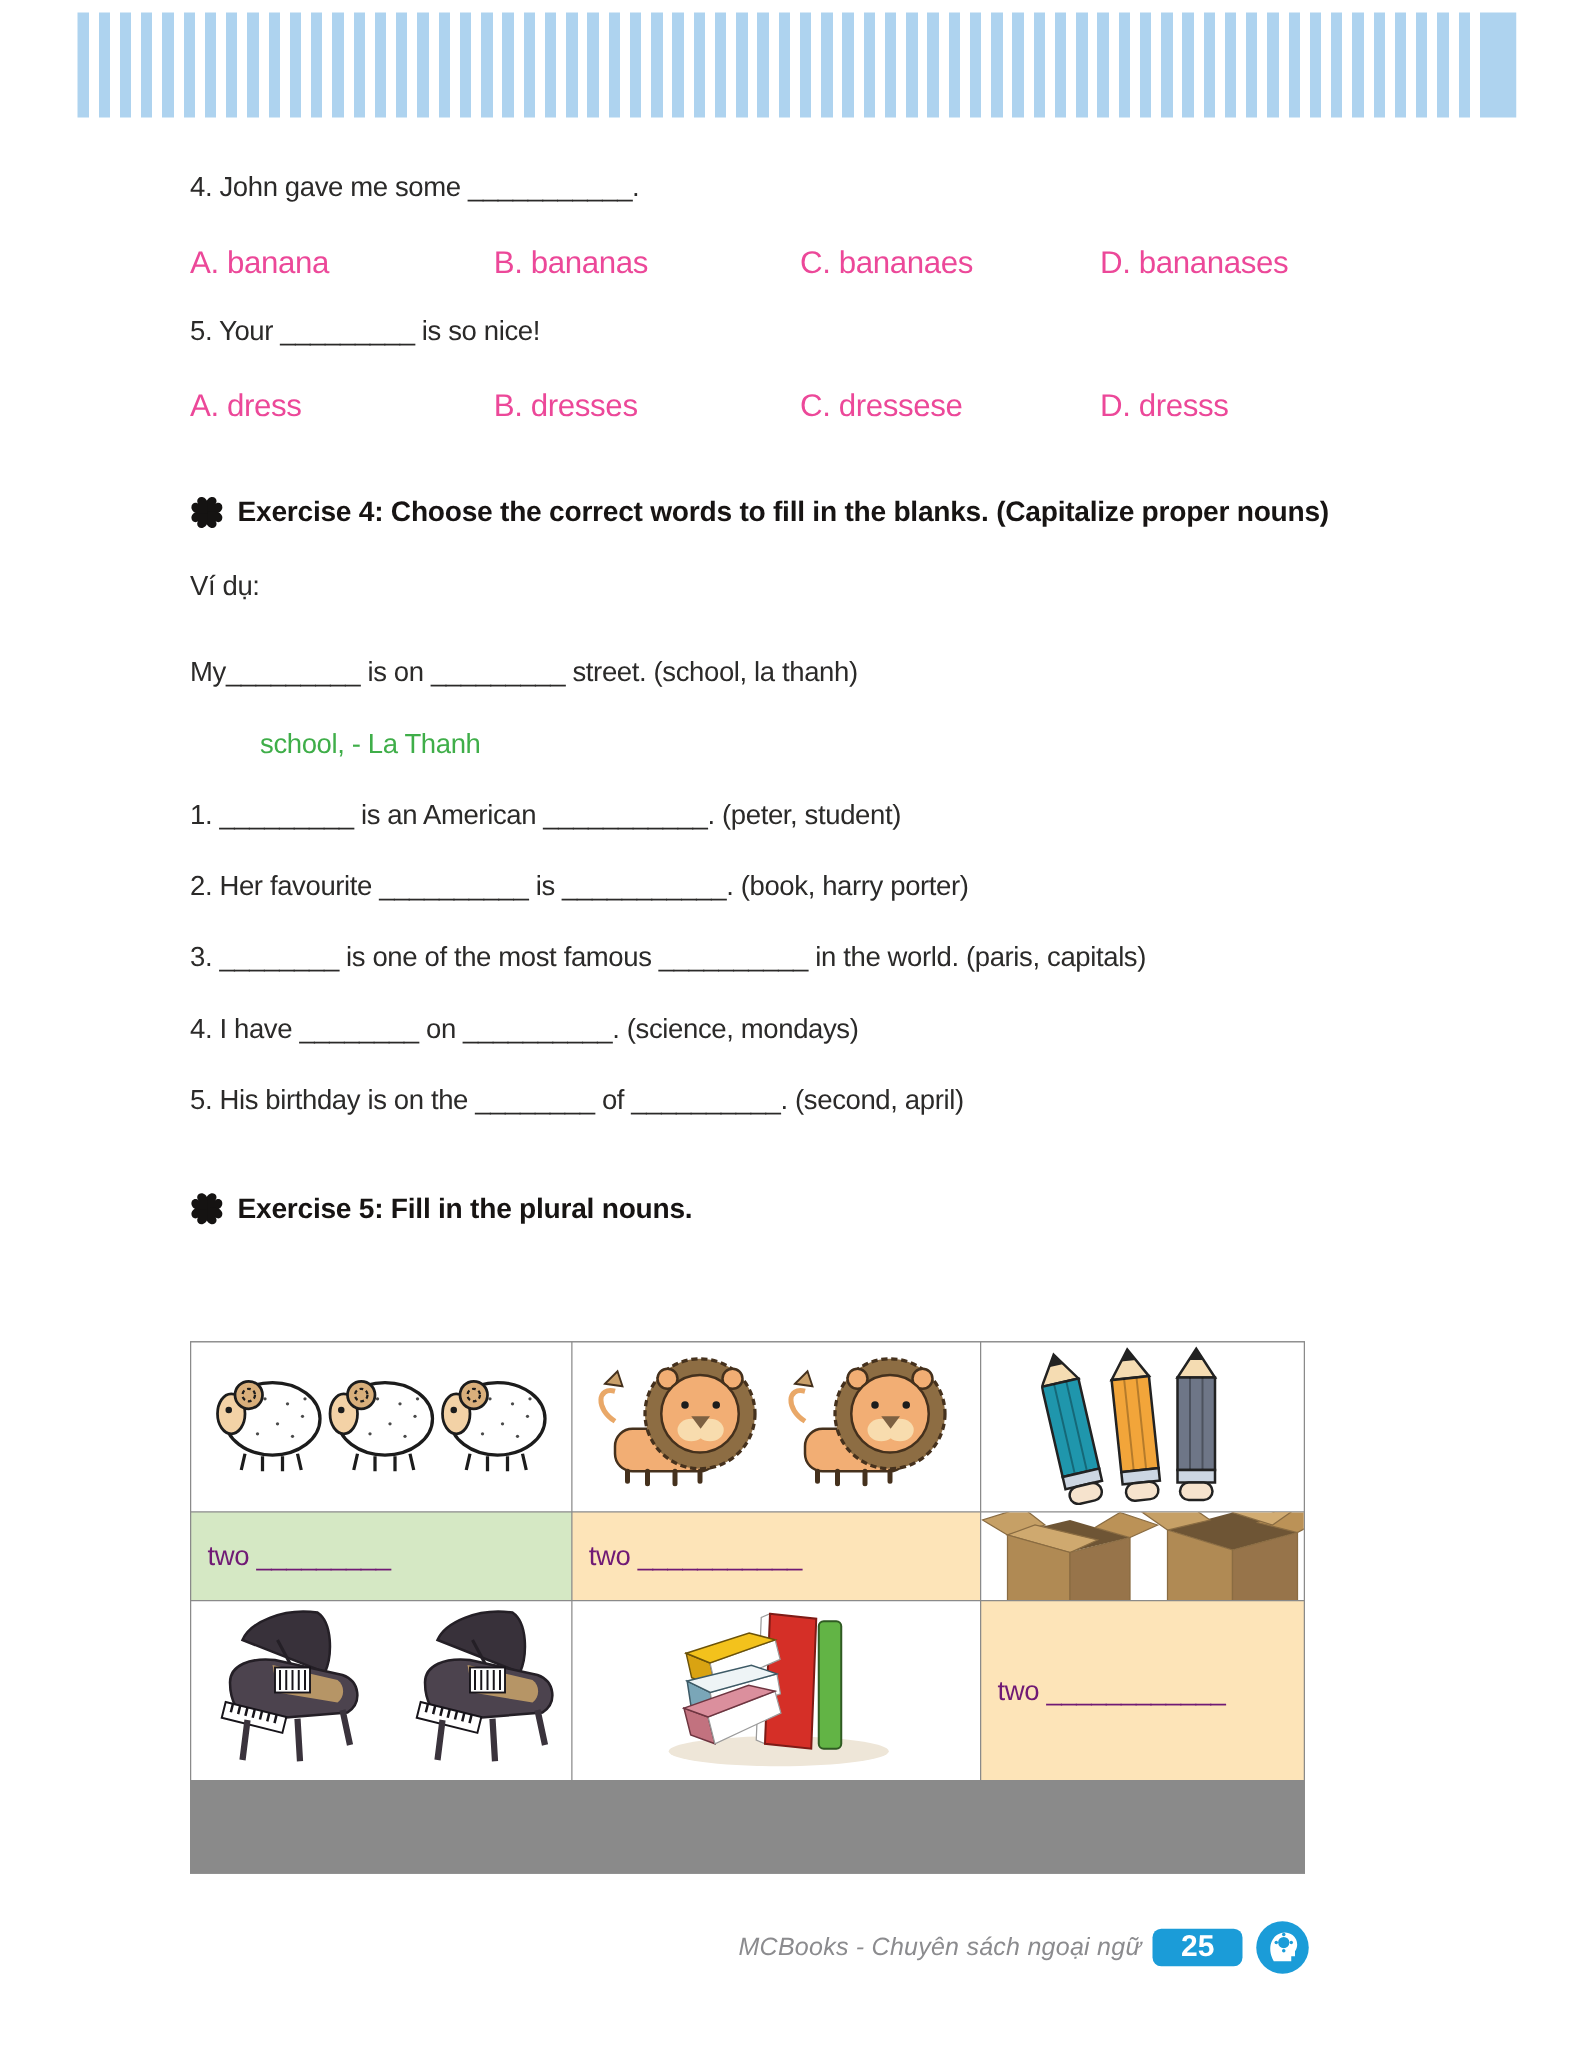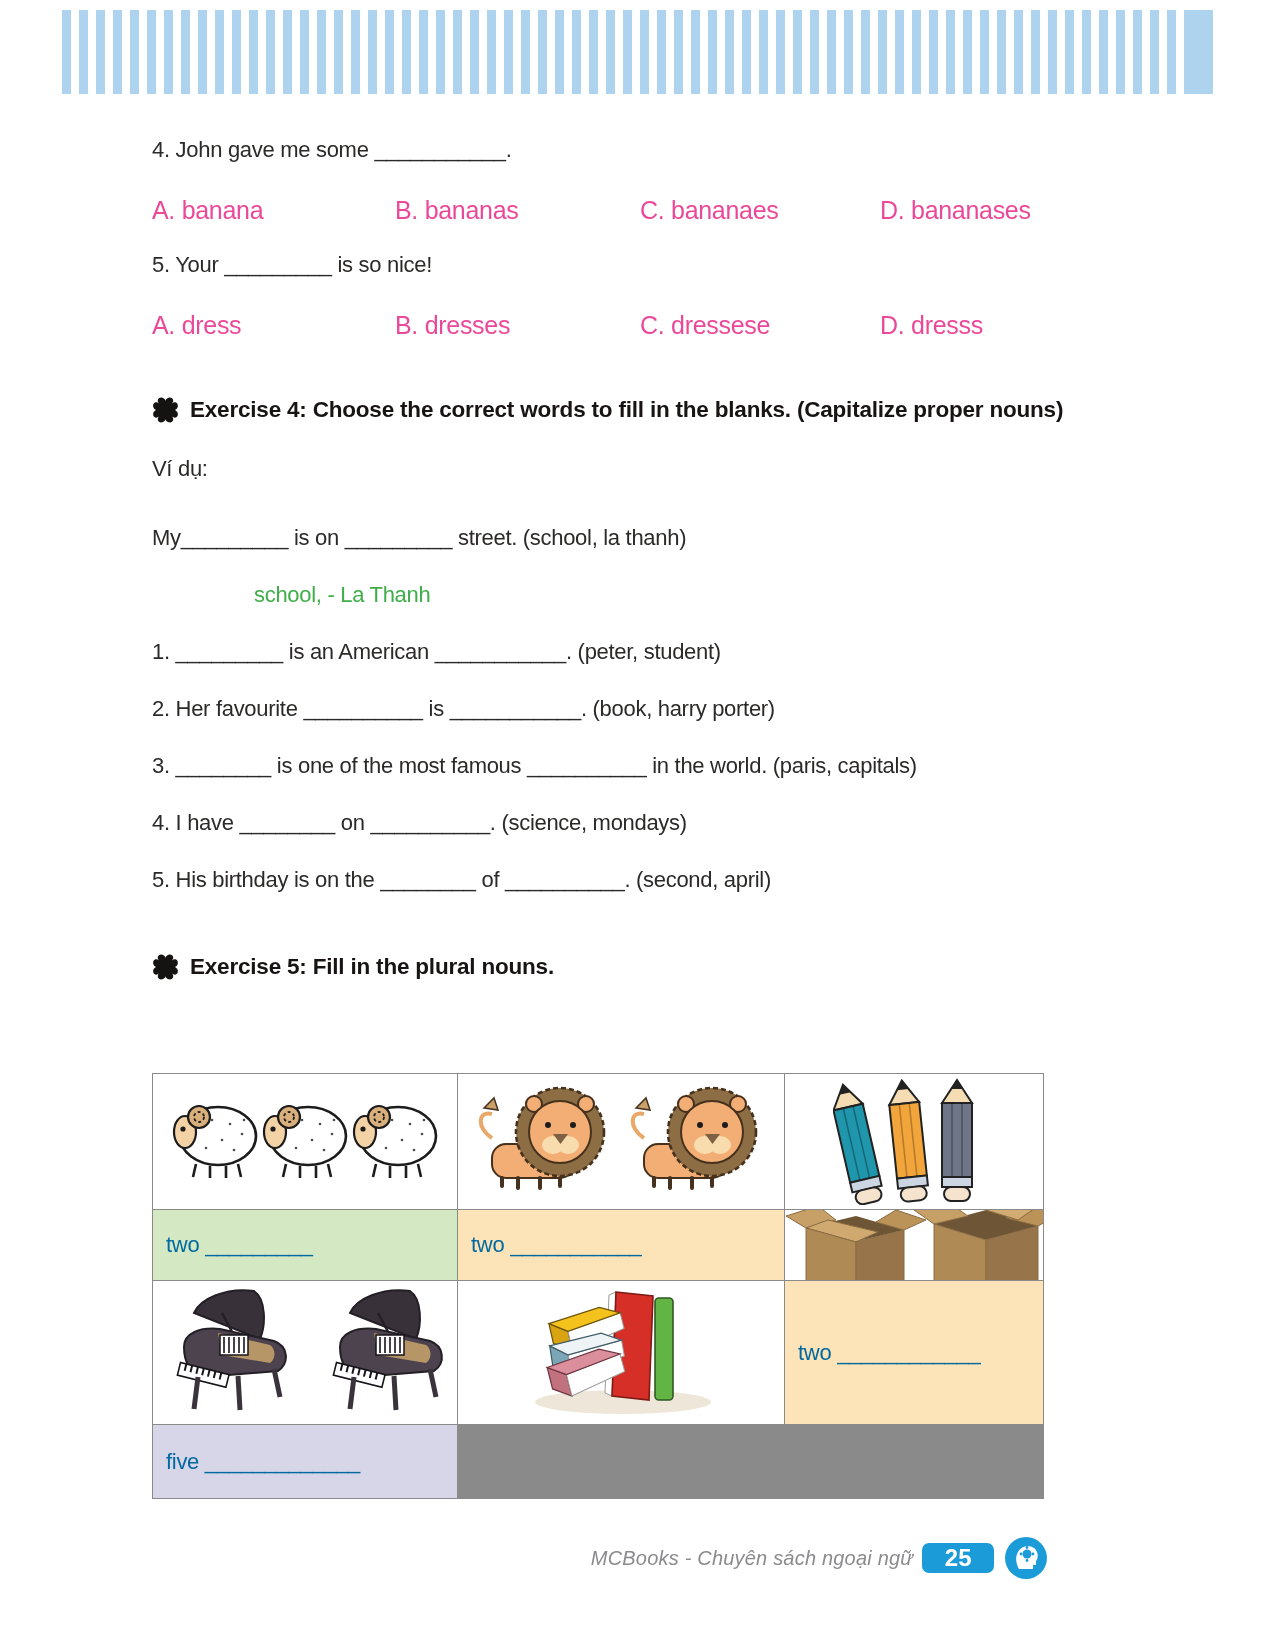--- a/index.html
+++ b/index.html
@@ -10,28 +10,28 @@
   
   .stripes{position:absolute;left:62px;top:10px;width:1118px;height:84px;
     background:repeating-linear-gradient(90deg,#aed3ef 0 9px,#ffffff 9px 17px);}
   .stripes-end{position:absolute;left:1184px;top:10px;width:29px;height:84px;background:#aed3ef;}
 
   .line{position:absolute;left:152px;font-size:22px;letter-spacing:-0.3px;white-space:pre;color:#2b2a29;}
   .opts{position:absolute;left:152px;width:920px;display:grid;
     grid-template-columns:243px 245px 240px auto;font-size:25px;color:#ec4899;letter-spacing:-0.3px;}
   .heading{position:absolute;left:152px;display:flex;align-items:center;gap:11px;
     font-weight:bold;font-size:22.5px;color:#171413;letter-spacing:-0.2px;}
-  .green-ans{color:#3fae49;font-size:22px;margin-left:46px;}
+  .green-ans{color:#3fae49;font-size:22px;}
 
   
   .ptable{position:absolute;left:152px;top:1073px;width:890px;display:grid;
     grid-template-columns:304px 326px 258px;grid-template-rows:135px 70px 143px 73px;
     gap:1px;background:#8a8a8a;border:1px solid #8a8a8a;}
   .cell-img{background:#ffffff;display:flex;align-items:center;justify-content:center;overflow:hidden;}
-  .cell-label{font-size:22px;color:#0369a1;display:flex;align-items:center;
+  .cell-label{font-size:22px;color:#701a75;display:flex;align-items:center;
     padding-left:13px;letter-spacing:-0.3px;white-space:pre;}
   .bg-green{background:#d5e8c4;}
   .bg-orange{background:#fde4b8;}
   .bg-purple{background:#d7d5e8;}
   .push-right{justify-content:flex-end;padding-right:20px;}
 
   
   .footer{position:absolute;top:1535px;left:480px;width:680px;display:flex;
     justify-content:center;align-items:center;gap:9px;}
   .pub{font-style:italic;color:#8b8b8e;font-size:20px;letter-spacing:0.2px;}
@@ -259,21 +259,20 @@
         <g transform="translate(28,68) rotate(-9)">
           <polygon points="2,14 20,24 22,46 4,36" fill="#c2727f" stroke="#6e3540" stroke-width="1.2"></polygon>
           <polygon points="20,24 76,12 78,30 22,46" fill="#ffffff" stroke="#9b9b9b" stroke-width="1"></polygon>
           <polygon points="2,14 56,4 76,12 20,24" fill="#db8f9d" stroke="#6e3540" stroke-width="1.2"></polygon>
         </g>
       </svg>
     </span>
   </div>
 
   <div class="cell-label bg-orange">two ____________</div>
-  <div class="cell-label bg-purple">five _____________</div>
 </div>
 
 <div class="footer">
   <span class="pub">MCBooks - Chuyên sách ngoại ngữ</span>
   <span class="page-badge">25</span>
   <span class="logo">
     <svg width="46" height="46" viewBox="0 0 46 46">
       <circle cx="23" cy="23" r="21" fill="#1b9cd8"></circle>
       <path d="M16,34 C13,29 12,22 15,17 C18,11 26,9 31,13 C35,16 36,22 33,26 L33,30 L30,30 L30,34 Z" fill="#ffffff"></path>
       <circle cx="24" cy="19" r="4.5" fill="#1b9cd8"></circle>

